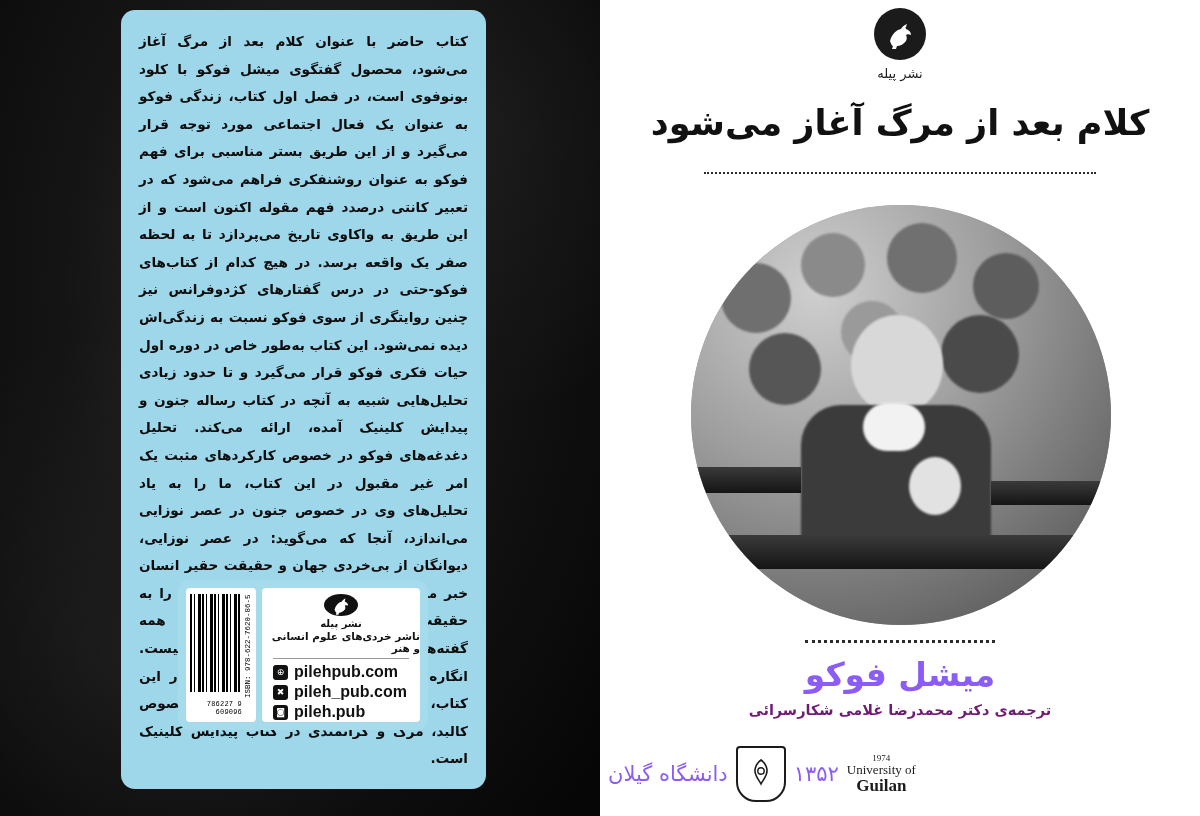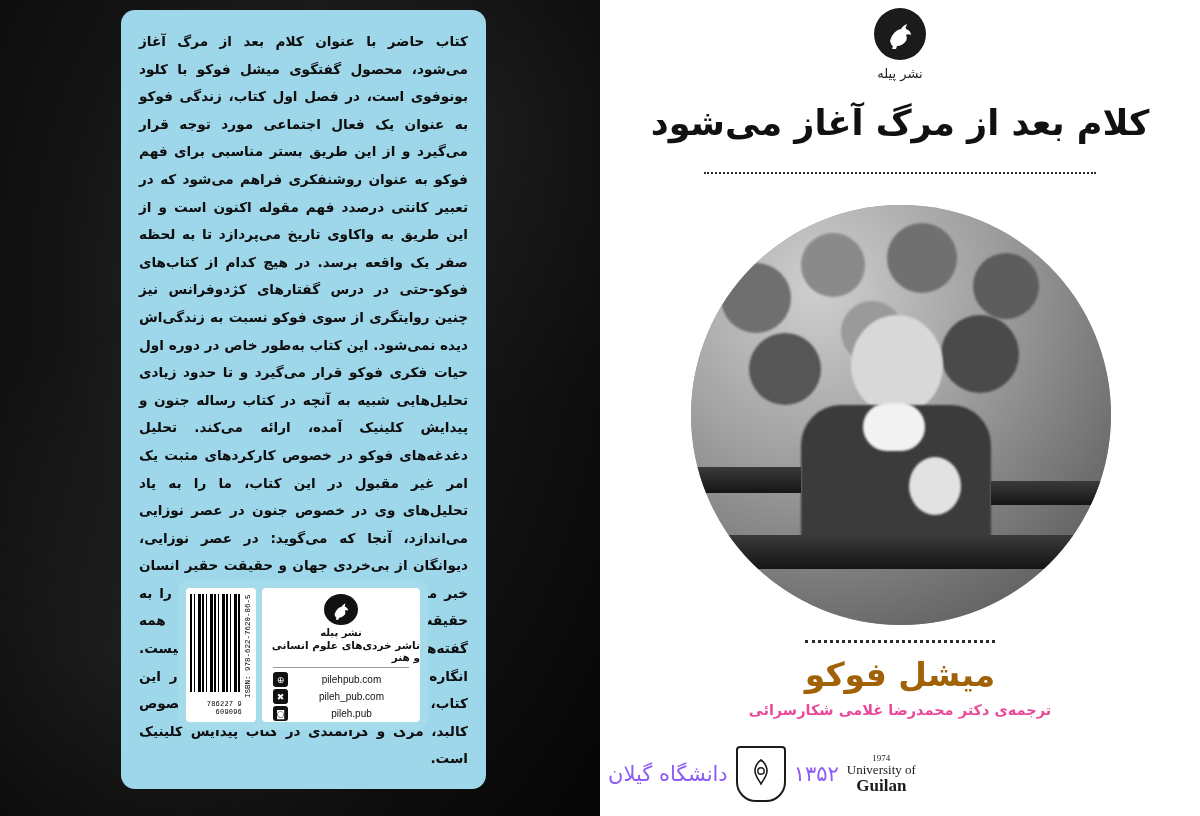--- a/index.html
+++ b/index.html
@@ -114,32 +114,32 @@
     height: 0;
   }
   .author-name {
     position: absolute;
     top: 655px;
     left: 0;
     width: 600px;
     text-align: center;
     font-size: 33px;
     font-weight: bold;
-    color: #a16207;
+    color: #8b5cf6;
     direction: rtl;
   }
   .translator-line,
   .affiliation-line {
     position: absolute;
     left: 0;
     width: 600px;
     text-align: center;
     font-size: 14.5px;
     font-weight: bold;
-    color: #ec4899;
+    color: #701a75;
     direction: rtl;
   }
   .translator-line { top: 702px; }
   .affiliation-line { top: 726px; }
 
   
   .university-badge {
     position: absolute;
     bottom: 14px;
     left: 8px;
@@ -271,25 +271,25 @@
   .c-icon {
     width: 15px; height: 15px;
     border-radius: 3px;
     background: #111;
     color:#fff;
     font-size: 9px;
     display:flex;align-items:center;justify-content:center;
     flex: 0 0 auto;
   }
   .c-text {
-    font-size: 10px;
+    font-size: 16px;
     color: #111;
     font-family: "Liberation Sans", sans-serif;
     flex: 1 1 auto;
-    text-align: center;
+    font-weight: bold;
   }
   .isbn-right {
     flex: 0 0 70px;
     background: #ffffff;
     border-radius: 4px;
     display: flex;
     flex-direction: row;
     align-items: stretch;
     padding: 6px 4px;
     box-sizing: border-box;

